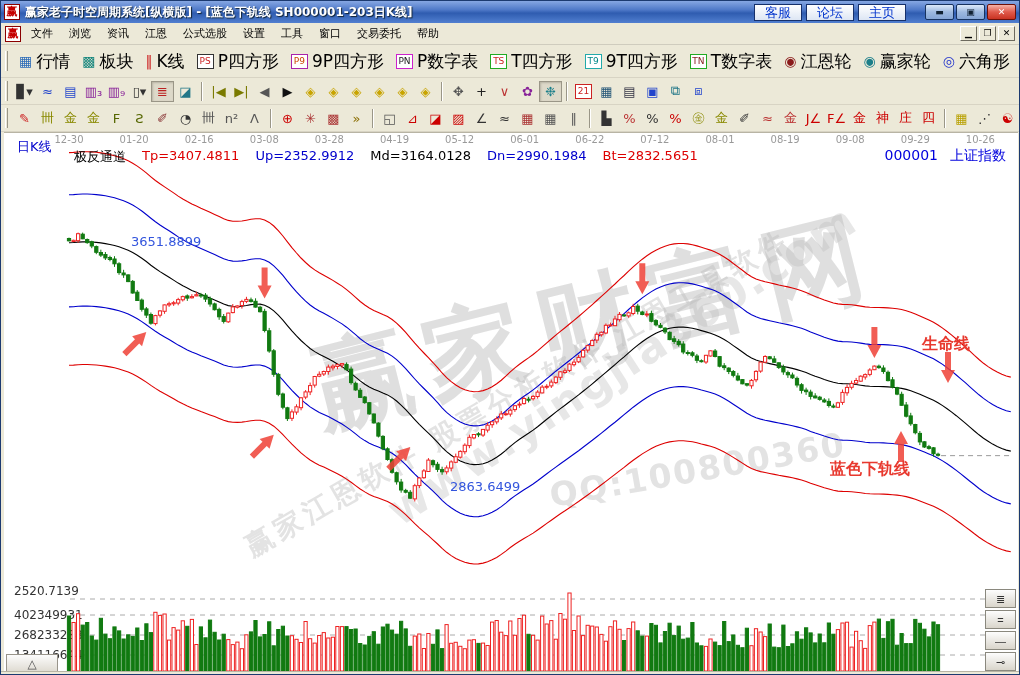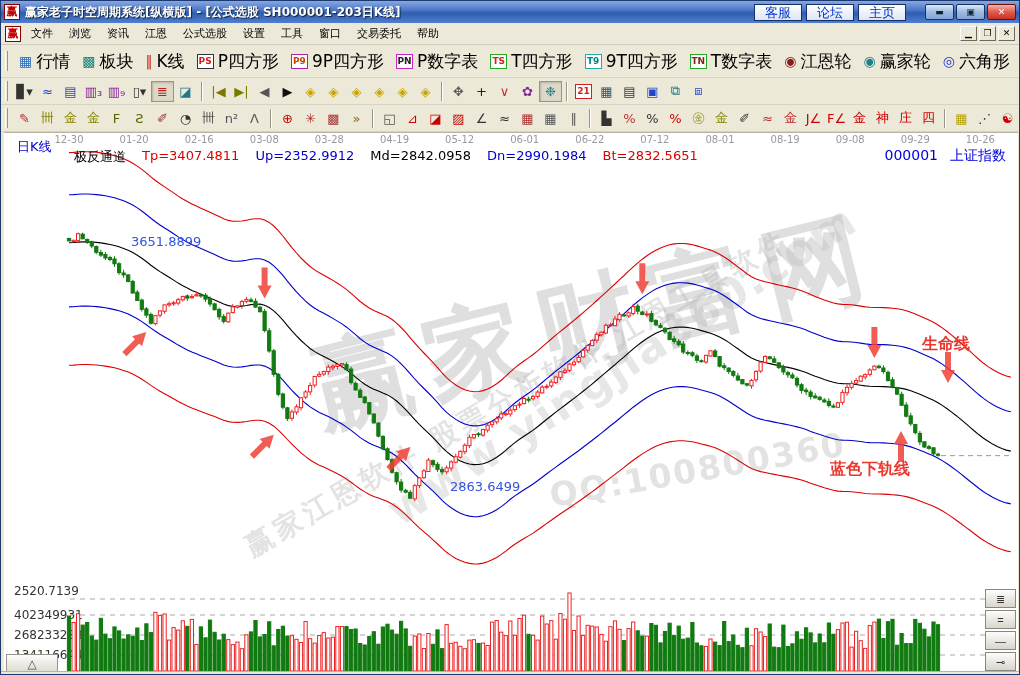--- a/index.html
+++ b/index.html
@@ -34,21 +34,21 @@
     padding:0 2px;border-bottom:1px solid #d8d4c4;overflow:hidden;}
   .tb1{top:44px;height:33px;}
   .tb2{top:77px;height:27px;}
   .tb3{top:104px;height:27px;}
   .grip{width:3px;height:20px;border-left:1px solid #fff;border-right:1px solid #9a9687;margin:0 5px 0 2px;flex:0 0 auto;}
   .sep{width:2px;height:19px;border-left:1px solid #9a9687;border-right:1px solid #fff;margin:0 4px;flex:0 0 auto;}
   .tb-item{display:inline-flex;align-items:center;gap:4px;padding:2px 5px;border:1px solid transparent;
     cursor:pointer;flex:0 0 auto;white-space:nowrap;}
   .tb-item .glyph{font-size:14px;line-height:16px;}
   .tb-item .lab{font-size:17px;}
-  .badge{display:inline-block;min-width:17px;height:15px;border:1px solid;font-size:9px;font-weight:bold;
+  .badge{display:inline-block;min-width:17px;height:15px;border:1px solid;font-size:9px;font-weight:normal;
     line-height:13px;text-align:center;background:#fff;}
   .tool-btn{width:23px;height:21px;display:inline-flex;align-items:center;justify-content:center;
     border:1px solid transparent;cursor:pointer;flex:0 0 auto;font-size:13px;}
   .tool-btn.pressed{border:1px solid #9a9687;background:#ddd9c9;box-shadow:inset 1px 1px 2px #b8b4a4;}
   
   .chart-area{position:absolute;left:3px;top:131px;width:1014px;height:541px;background:#fff;
     border-top:1px solid #b8b4a4;}
   .chart-area svg{position:absolute;left:0;top:0;}
   .period-label{position:absolute;left:13px;top:5px;color:#0000cc;font-size:13px;font-weight:normal;}
   .symbol-label{position:absolute;right:12px;top:14px;color:#0000dd;font-size:14px;display:flex;gap:12px;}
@@ -62,21 +62,21 @@
     font-size:12px;line-height:16px;text-align:center;cursor:pointer;}
   .frame-bottom{position:absolute;left:0;right:0;bottom:0;height:3px;background:#ece9d8;border-top:1px solid #b8b4a4;}
 </style>
 </head>
 <body>
 
 <div class="window">
 
   <div class="titlebar">
     <span class="app-logo">赢</span>
-    <span class="title-text">赢家老子时空周期系统[纵横版] - [公式选股  SH000001-203日K线]</span>
+    <span class="title-text">赢家老子时空周期系统[纵横版] - [蓝色下轨线  SH000001-203日K线]</span>
     <span id="title-links"><span class="tb-link">客服</span><span class="tb-link">论坛</span><span class="tb-link">主页</span></span>
     <span class="win-controls" id="win-controls">
         <span class="win-btn">▬</span>
         <span class="win-btn">▣</span>
         <span class="win-btn close">✕</span>
       </span>
   </div>
 
   <div class="menubar">
     <span class="app-logo">赢</span>
@@ -1028,21 +1028,21 @@
     <div class="period-label">日K线</div>
     <div class="symbol-label">
       <span>000001</span>
       <span>上证指数</span>
     </div>
     <div class="indicator-row">
       <span class="ind-name">极反通道</span>
       <span id="indicator-params" style="display:flex;gap:16px;">
           <span style="color: rgb(221, 0, 0);">Tp=3407.4811</span>
           <span style="color: rgb(0, 0, 204);">Up=2352.9912</span>
-          <span style="color: rgb(0, 0, 0);">Md=2842.0958</span>
+          <span style="color: rgb(0, 0, 0);">Md=3164.0128</span>
           <span style="color: rgb(0, 0, 204);">Dn=2990.1984</span>
           <span style="color: rgb(221, 0, 0);">Bt=2832.5651</span>
         </span>
     </div>
     <div class="pane-buttons" id="pane-buttons">
         <button class="pane-btn">≣</button>
         <button class="pane-btn">=</button>
         <button class="pane-btn">—</button>
         <button class="pane-btn">⊸</button>
       </div>

